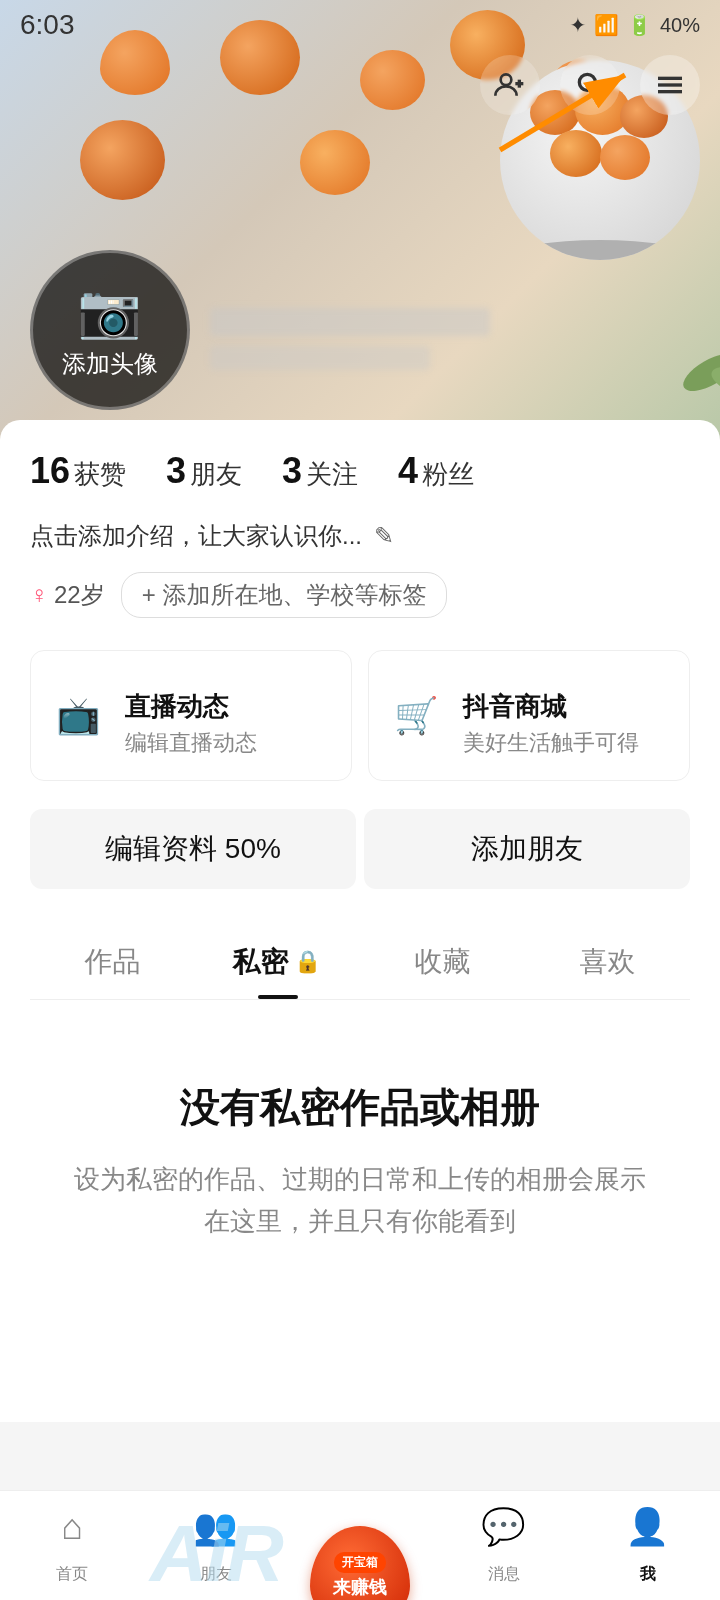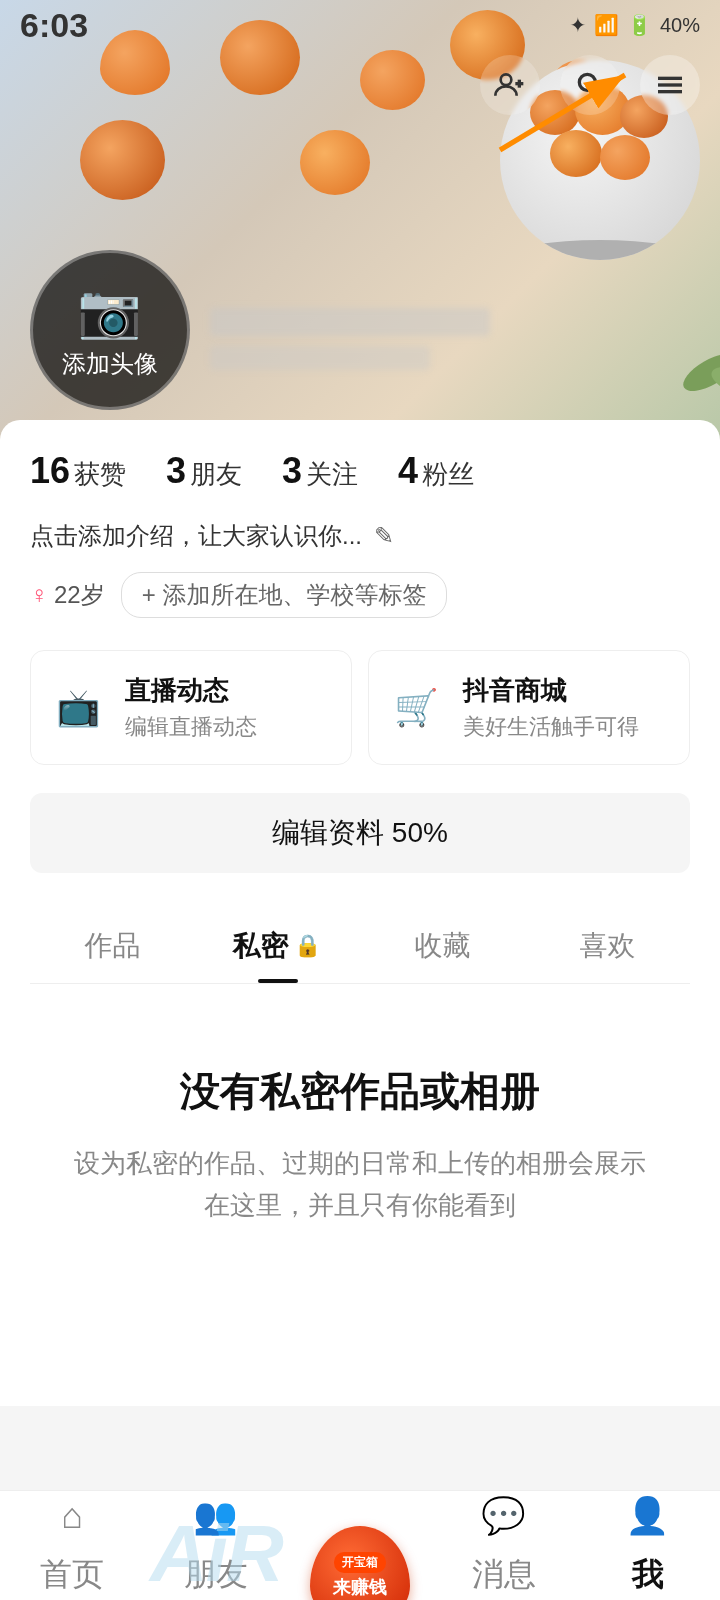--- a/index.html
+++ b/index.html
@@ -20,22 +20,22 @@
       background: transparent;
       position: absolute;
       top: 0; left: 0;
       z-index: 100;
       display: flex;
       align-items: center;
       justify-content: space-between;
       padding: 0 20px;
     }
     .status-time {
-      font-size: 34px;
-      font-weight: 700;
+      font-size: 28px;
+      font-weight: 400;
       color: #333;
     }
     .status-icons {
       display: flex;
       align-items: center;
       gap: 8px;
     }
     .status-icons span {
       font-size: 20px;
       color: #333;
@@ -296,20 +296,21 @@
       cursor: pointer;
     }
     .feature-icon {
       width: 56px; height: 56px;
       display: flex; align-items: center; justify-content: center;
       font-size: 36px;
       color: #333;
     }
     .feature-info {
       flex: 1;
+      margin-top: 16px;
     }
     .feature-title {
       font-size: 26px;
       font-weight: 600;
       color: #111;
       margin-bottom: 4px;
     }
     .feature-subtitle {
       font-size: 22px;
       color: #888;
@@ -401,21 +402,21 @@
     .nav-item {
       flex: 1;
       display: flex;
       flex-direction: column;
       align-items: center;
       justify-content: center;
       cursor: pointer;
       padding: 10px 0;
     }
     .nav-label {
-      font-size: 32px;
+      font-size: 16px;
       color: #888;
       margin-top: 16px;
     }
     .nav-item.active .nav-label {
       color: #111;
       font-weight: 600;
     }
     .nav-icon {
       font-size: 36px;
       color: #888;
@@ -615,20 +616,21 @@
       <div class="feature-icon">🛒</div>
       <div class="feature-info">
         <div class="feature-title">抖音商城</div>
         <div class="feature-subtitle">美好生活触手可得</div>
       </div>
     </div>
   </div>
 
   <div class="action-buttons">
     <button class="action-btn">编辑资料 50%</button>
+    <button class="action-btn">添加朋友</button>
   </div>
 
   <div class="tab-bar">
     <div class="tab-item">
       <span>作品</span>
     </div>
     <div class="tab-item active">
       <span>私密</span>
       <span class="lock-icon">🔒</span>
     </div>

